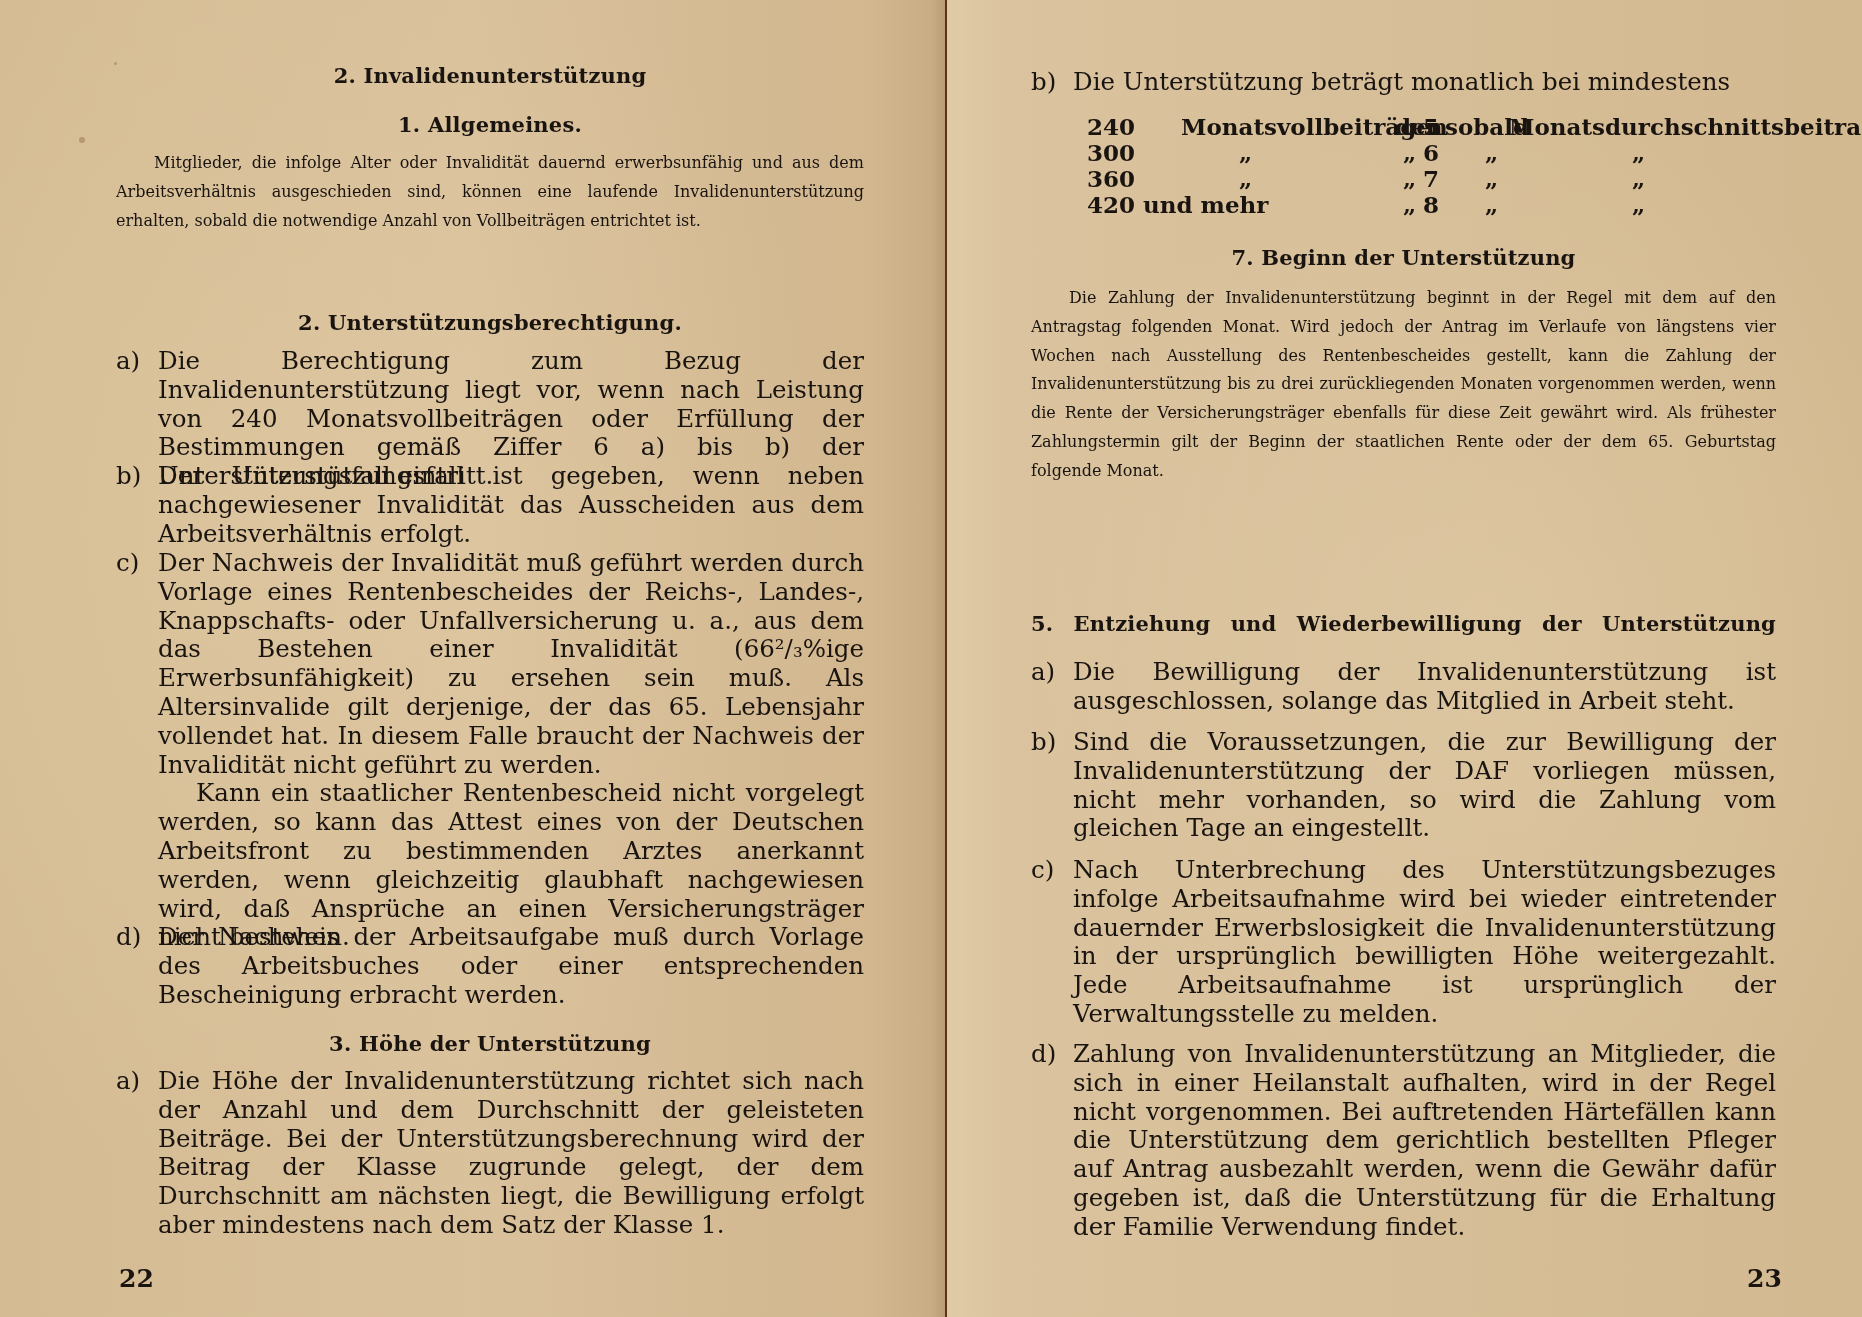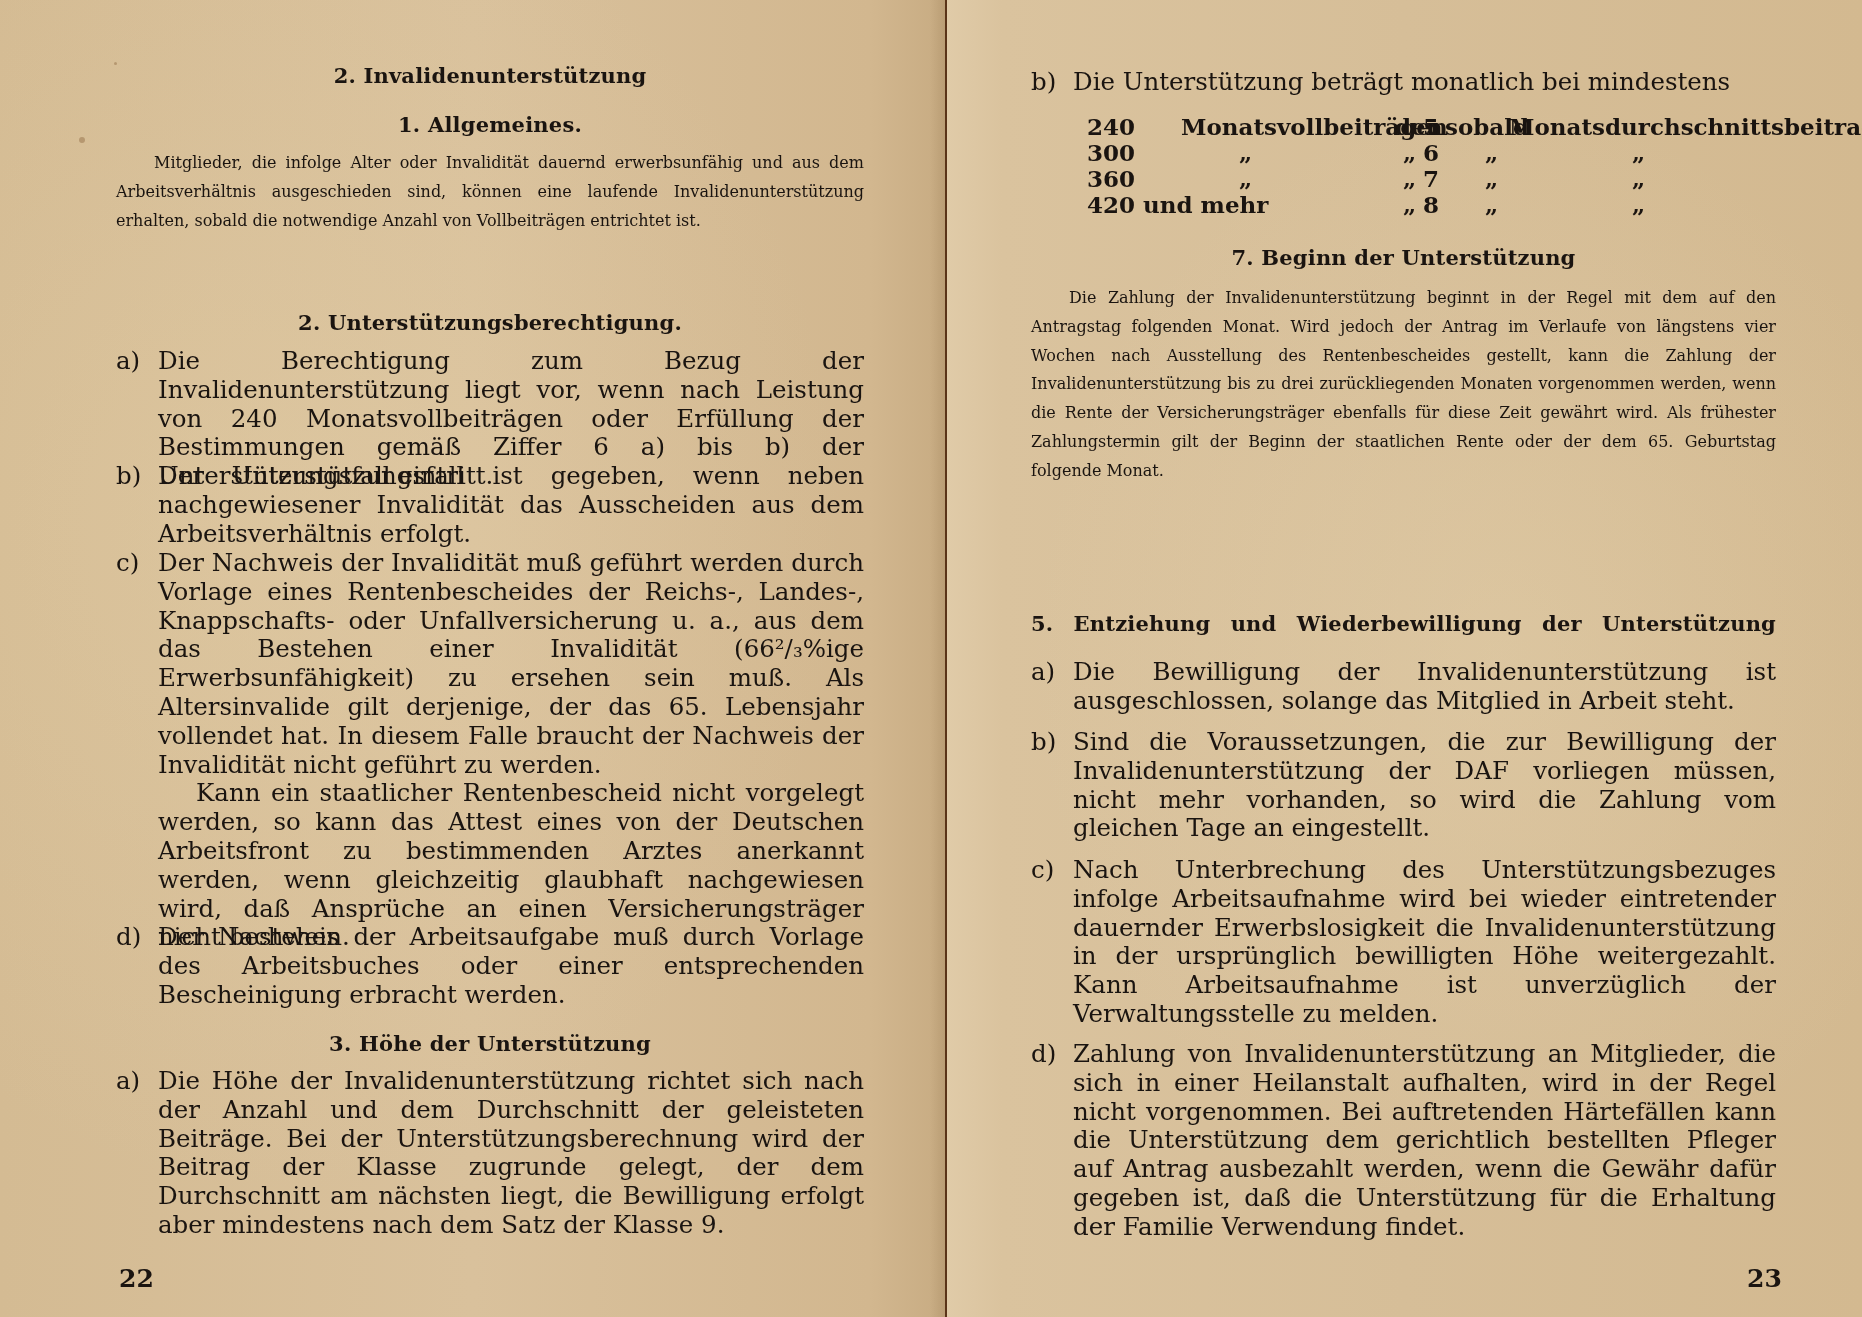--- a/index.html
+++ b/index.html
@@ -103,21 +103,21 @@
       <span class="body"><span class="indent"></span><span>Kann ein staatlicher Rentenbescheid nicht vorgelegt werden, so kann das Attest eines von der Deutschen Arbeitsfront zu bestimmenden Arztes anerkannt werden, wenn gleichzeitig glaubhaft nachgewiesen wird, daß Ansprüche an einen Versicherungsträger nicht bestehen.</span></span>
     </div>
     <div class="item" style="top:923px;">
       <span class="marker">d)</span>
       <span class="body">Der Nachweis der Arbeitsaufgabe muß durch Vorlage des Arbeitsbuches oder einer entsprechenden Bescheinigung erbracht werden.</span>
     </div>
 
     <div class="heading" style="top:1029px;">3. Höhe der Unterstützung</div>
     <div class="item" style="top:1067px;">
       <span class="marker">a)</span>
-      <span class="body">Die Höhe der Invalidenunterstützung richtet sich nach der Anzahl und dem Durchschnitt der geleisteten Beiträge. Bei der Unterstützungsberechnung wird der Beitrag der Klasse zugrunde gelegt, der dem Durchschnitt am nächsten liegt, die Bewilligung erfolgt aber mindestens nach dem Satz der Klasse 9.</span>
+      <span class="body">Die Höhe der Invalidenunterstützung richtet sich nach der Anzahl und dem Durchschnitt der geleisteten Beiträge. Bei der Unterstützungsberechnung wird der Beitrag der Klasse zugrunde gelegt, der dem Durchschnitt am nächsten liegt, die Bewilligung erfolgt aber mindestens nach dem Satz der Klasse 1.</span>
     </div>
   </div>
 
   <div class="pagenum" style="left:119px;top:1265px;">22</div>
 </div>
 
 <div class="gutter-shadow"></div>
 <div class="gutter"></div>
 
 <div class="page page-right">
@@ -172,21 +172,21 @@
   <div class="item" style="top:658px;">
     <span class="marker">a)</span>
     <span class="body">Die Bewilligung der Invalidenunterstützung ist ausgeschlossen, solange das Mitglied in Arbeit steht.</span>
   </div>
   <div class="item" style="top:728px;">
     <span class="marker">b)</span>
     <span class="body">Sind die Voraussetzungen, die zur Bewilligung der Invalidenunterstützung der DAF vorliegen müssen, nicht mehr vorhanden, so wird die Zahlung vom gleichen Tage an eingestellt.</span>
   </div>
   <div class="item" style="top:856px;">
     <span class="marker">c)</span>
-    <span class="body">Nach Unterbrechung des Unterstützungsbezuges infolge Arbeitsaufnahme wird bei wieder eintretender dauernder Erwerbslosigkeit die Invalidenunterstützung in der ursprünglich bewilligten Höhe weitergezahlt. Kann Arbeitsaufnahme ist unverzüglich der Verwaltungsstelle zu melden.</span>
+    <span class="body">Nach Unterbrechung des Unterstützungsbezuges infolge Arbeitsaufnahme wird bei wieder eintretender dauernder Erwerbslosigkeit die Invalidenunterstützung in der ursprünglich bewilligten Höhe weitergezahlt. Jede Arbeitsaufnahme ist ursprünglich der Verwaltungsstelle zu melden.</span>
   </div>
   <div class="item" style="top:1040px;">
     <span class="marker">d)</span>
     <span class="body">Zahlung von Invalidenunterstützung an Mitglieder, die sich in einer Heilanstalt aufhalten, wird in der Regel nicht vorgenommen. Bei auftretenden Härtefällen kann die Unterstützung dem gerichtlich bestellten Pfleger auf Antrag ausbezahlt werden, wenn die Gewähr dafür gegeben ist, daß die Unterstützung für die Erhaltung der Familie Verwendung findet.</span>
   </div>
 </div>
 
 <div class="pagenum" style="left:1747px;top:1265px;">23</div>
 
 </body></html>

